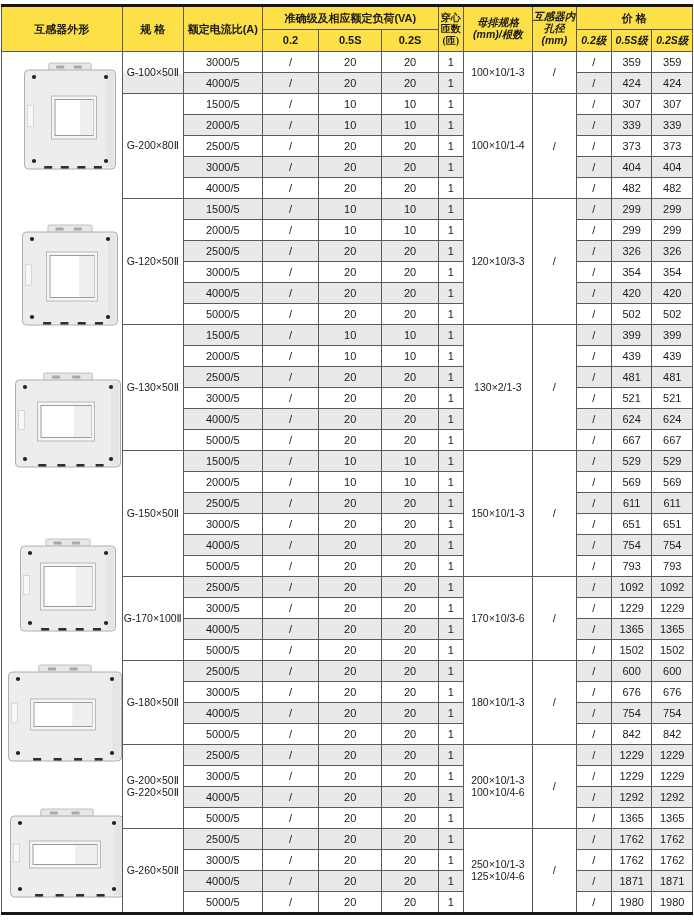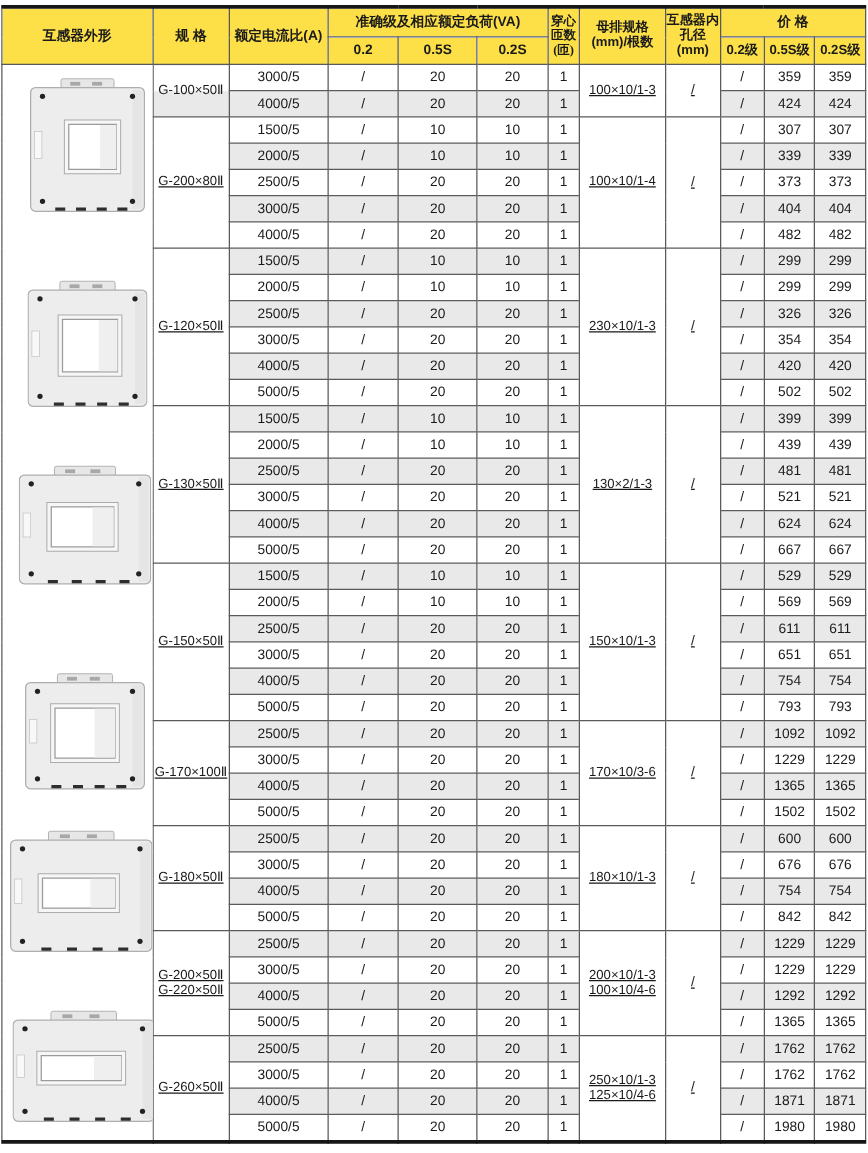--- a/index.html
+++ b/index.html
@@ -17,24 +17,24 @@
   th,td{
     border:1px solid #5a5a5a;
     text-align:center;vertical-align:middle;
     padding:0;overflow:hidden;
     font-size:11px;line-height:1.12;
   }
   thead th{background:#fde047;font-weight:bold;font-size:11px;}
   thead tr:first-child{height:24px;}
   thead tr:last-child{height:22px;}
   thead th.tiny{font-size:10px;font-family:Liberation Serif, serif;}
-  thead th.two-line{font-size:10.5px;}
+  thead th.two-line{font-size:10.5px;font-style:italic;}
   tbody td{height:20px;background:#ffffff;}
   tbody tr:nth-child(even) td.cell{background:#e9e9e9;}
-  td.merged{background:#ffffff;text-decoration:underline;}
+  td.merged{background:#ffffff;}
   td.half-stripe{background:linear-gradient(180deg,#ffffff 50%,#e9e9e9 50%);}
   td.spec-cell{font-size:10.5px;}
   td.busbar-cell{font-size:10.5px;}
   td.appearance-cell{position:relative;background:#ffffff;}
   .ct-photo{position:absolute;}
 </style>
 </head>
 <body>
 
 <div class="sheet">
@@ -291,21 +291,21 @@
         <tr>
           <td class="spec-cell merged" rowspan="6">
             <div>G-120×50Ⅱ</div>
           </td>
           <td class="cell">1500/5</td>
           <td class="cell">/</td>
           <td class="cell">10</td>
           <td class="cell">10</td>
           <td class="cell">1</td>
           <td class="busbar-cell merged" rowspan="6">
-            <div>230×10/1-3</div>
+            <div>120×10/3-3</div>
           </td>
           <td class="hole-cell merged" rowspan="6">
             <div>/</div>
           </td>
           <td class="cell">/</td>
           <td class="cell">299</td>
           <td class="cell">299</td>
         </tr>
         <tr>
           <td class="cell">2000/5</td>

